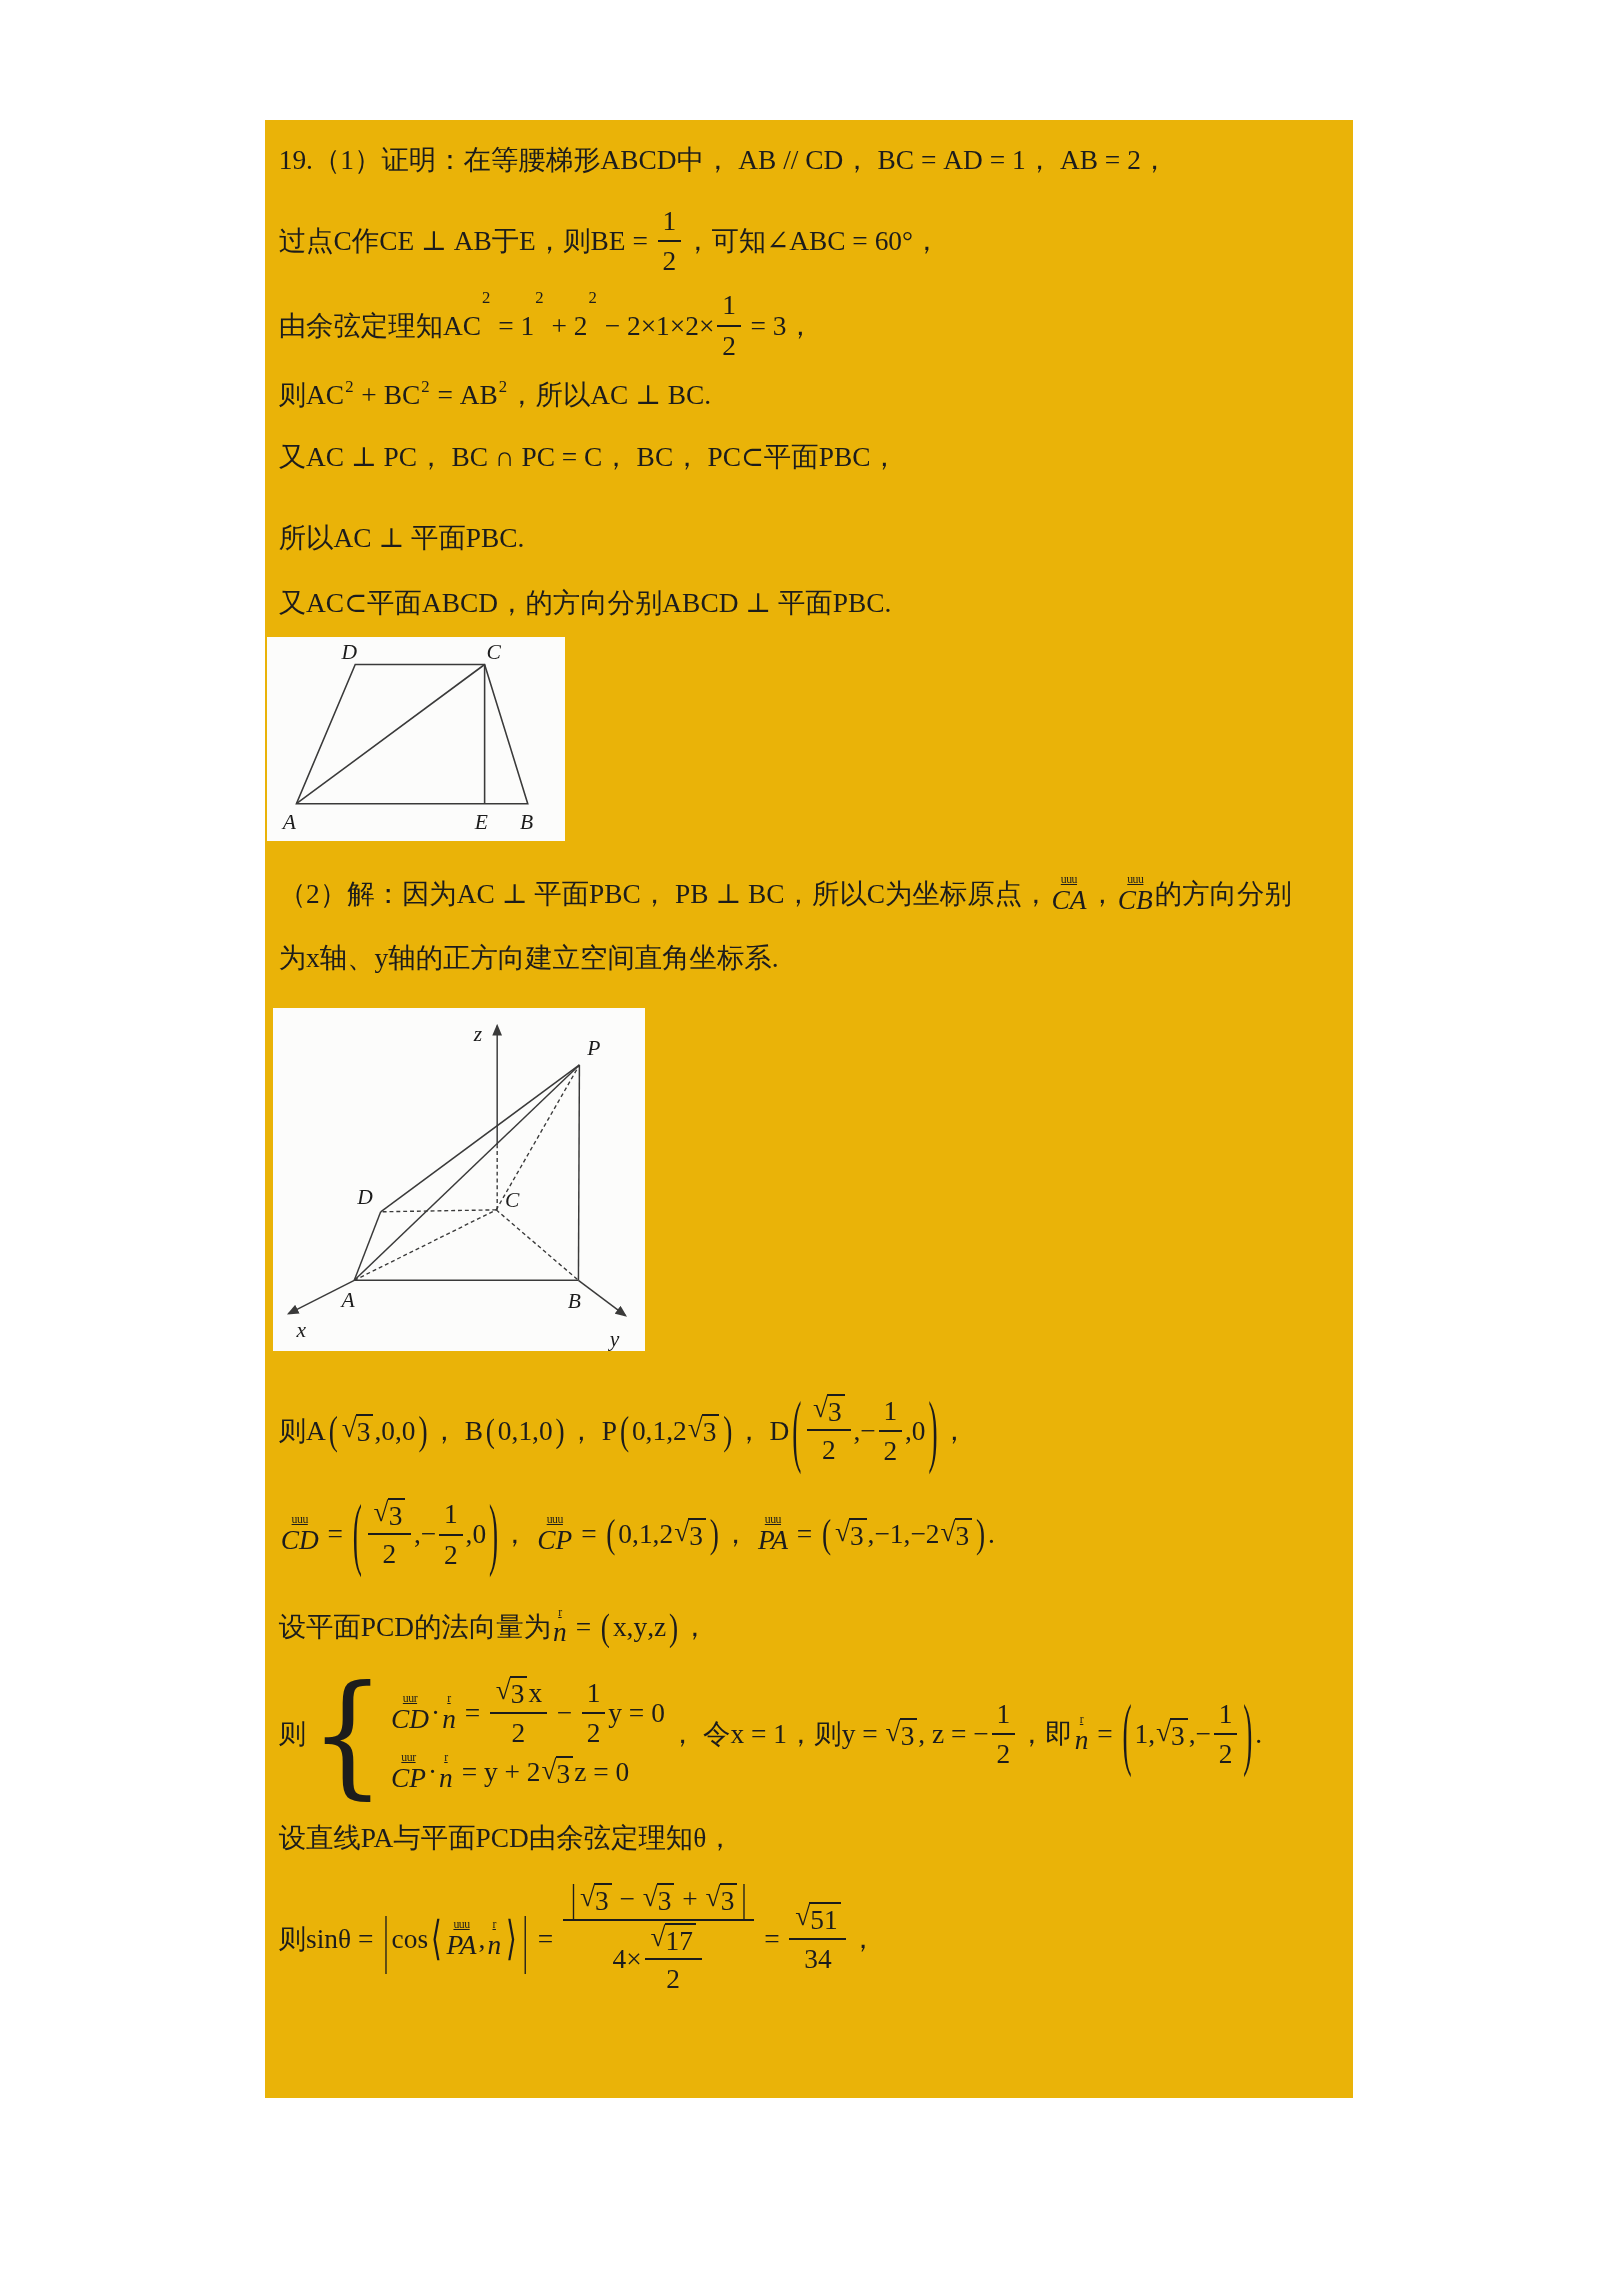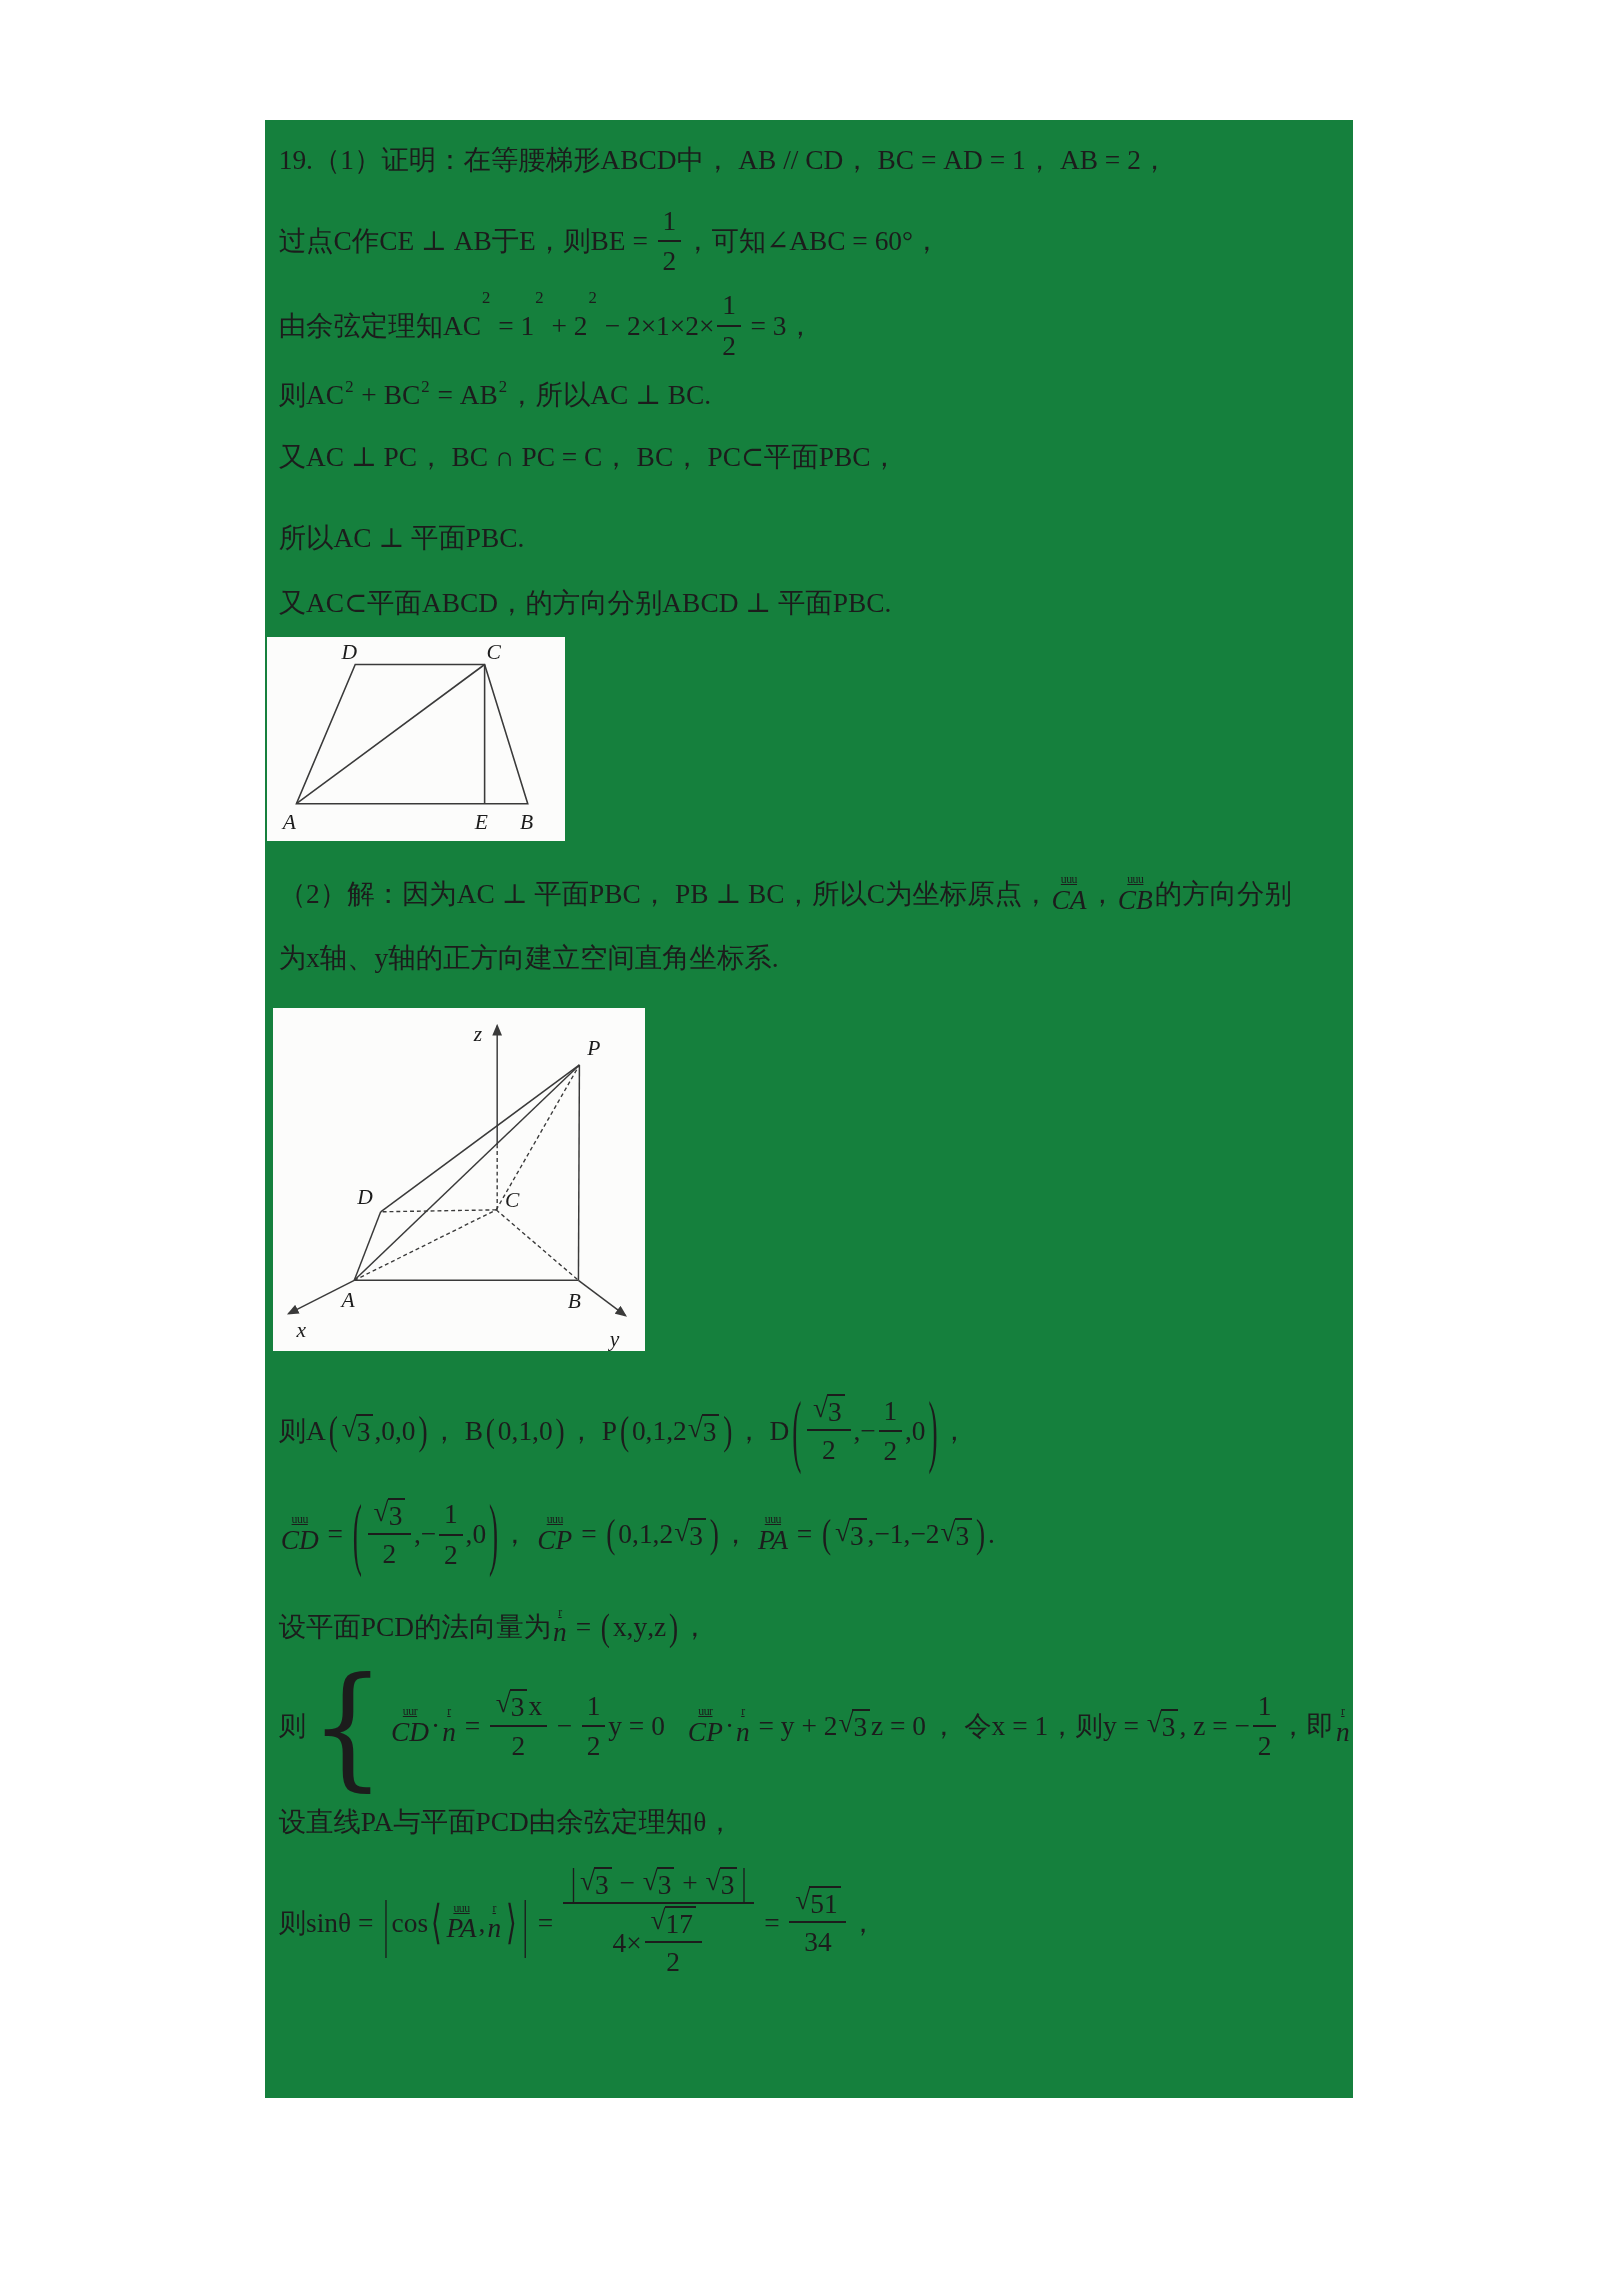--- a/index.html
+++ b/index.html
@@ -6,21 +6,21 @@
   body{
     width:1621px;height:2294px;
     background:#ffffff;
     position:relative;
     font-family:"Liberation Serif","DejaVu Serif",serif;
     color:#1c1c1c;
   }
   .panel{
     position:absolute;left:265px;top:120px;
     width:1088px;height:1978px;
-    background:#15803d;
+    background:#eab308;
     padding:0 0 0 0;
     box-sizing:border-box;
     overflow:hidden;
   }
   .line{
     display:flex;align-items:center;
     margin-left:13.7px;
     font-size:27.4px;
     min-height:37px;
     white-space:pre;
@@ -34,21 +34,21 @@
   .frac .den{display:flex;align-items:center;padding-top:2px;justify-content:center;}
   .sqrt{display:inline-flex;align-items:flex-start;margin:0 1px;}
   .rsign{line-height:1;transform:translateY(1px);}
   .rad{border-top:2px solid #1c1c1c;padding:1px 2.9px 0 1px;display:inline-flex;align-items:center;line-height:1.1;margin-left:-1px;}
   .vec{display:inline-flex;flex-direction:column;align-items:center;line-height:1;margin:0 2px;}
   .vmark{font-size:11.8px;height:12.7px;letter-spacing:-0.5px;font-family:"Liberation Serif",serif;text-decoration:underline;}
   .vbase{font-style:italic;}
   .fence{display:inline-block;margin:0 2.9px;transform-origin:50% 50%;font-weight:400;}
   .cases{display:inline-flex;align-items:center;margin:0 3.9px;}
   .brace{font-size:118px;font-weight:300;line-height:0.85;transform:scaleY(1.12);margin-right:3.9px;font-family:"DejaVu Serif",serif;}
-  .ccol{display:flex;flex-direction:row;gap:21px;}
+  .ccol{display:flex;flex-direction:column;gap:2px;}
   .crow{display:flex;align-items:center;white-space:pre;}
   .fig{display:block;}
   .figbox{background:#fcfcfb;}
   .figlabel{font-family:"Liberation Serif","DejaVu Serif",serif;font-style:italic;font-size:22px;fill:#1c1c1c;}
 </style>
 </head>
 <body>
 
 <div class="panel">
 

